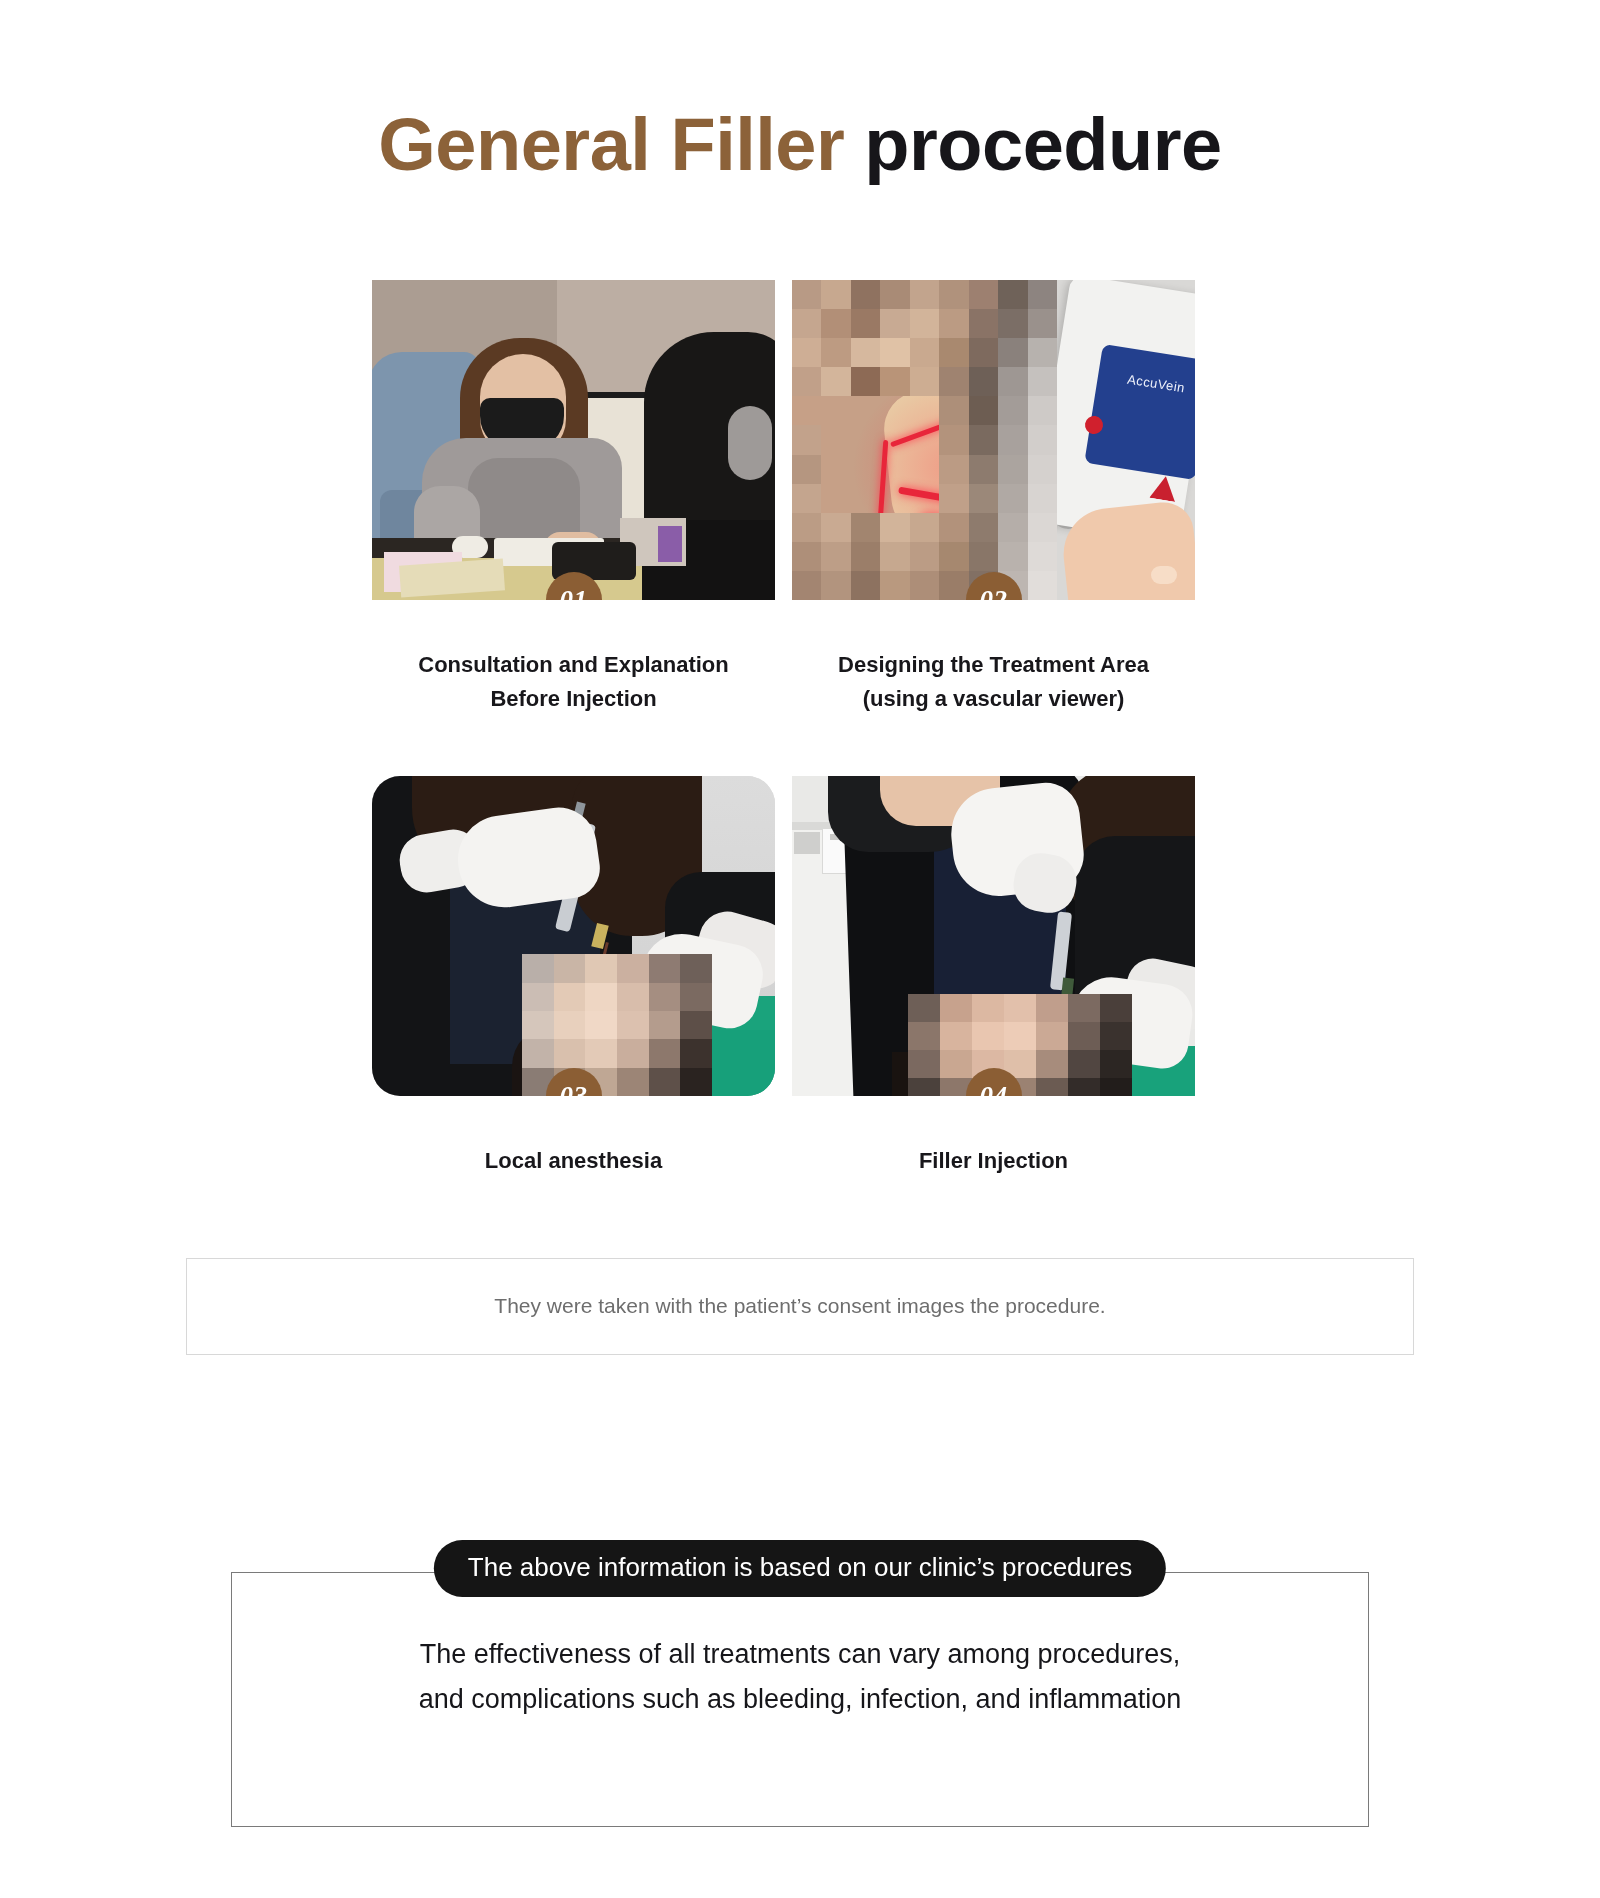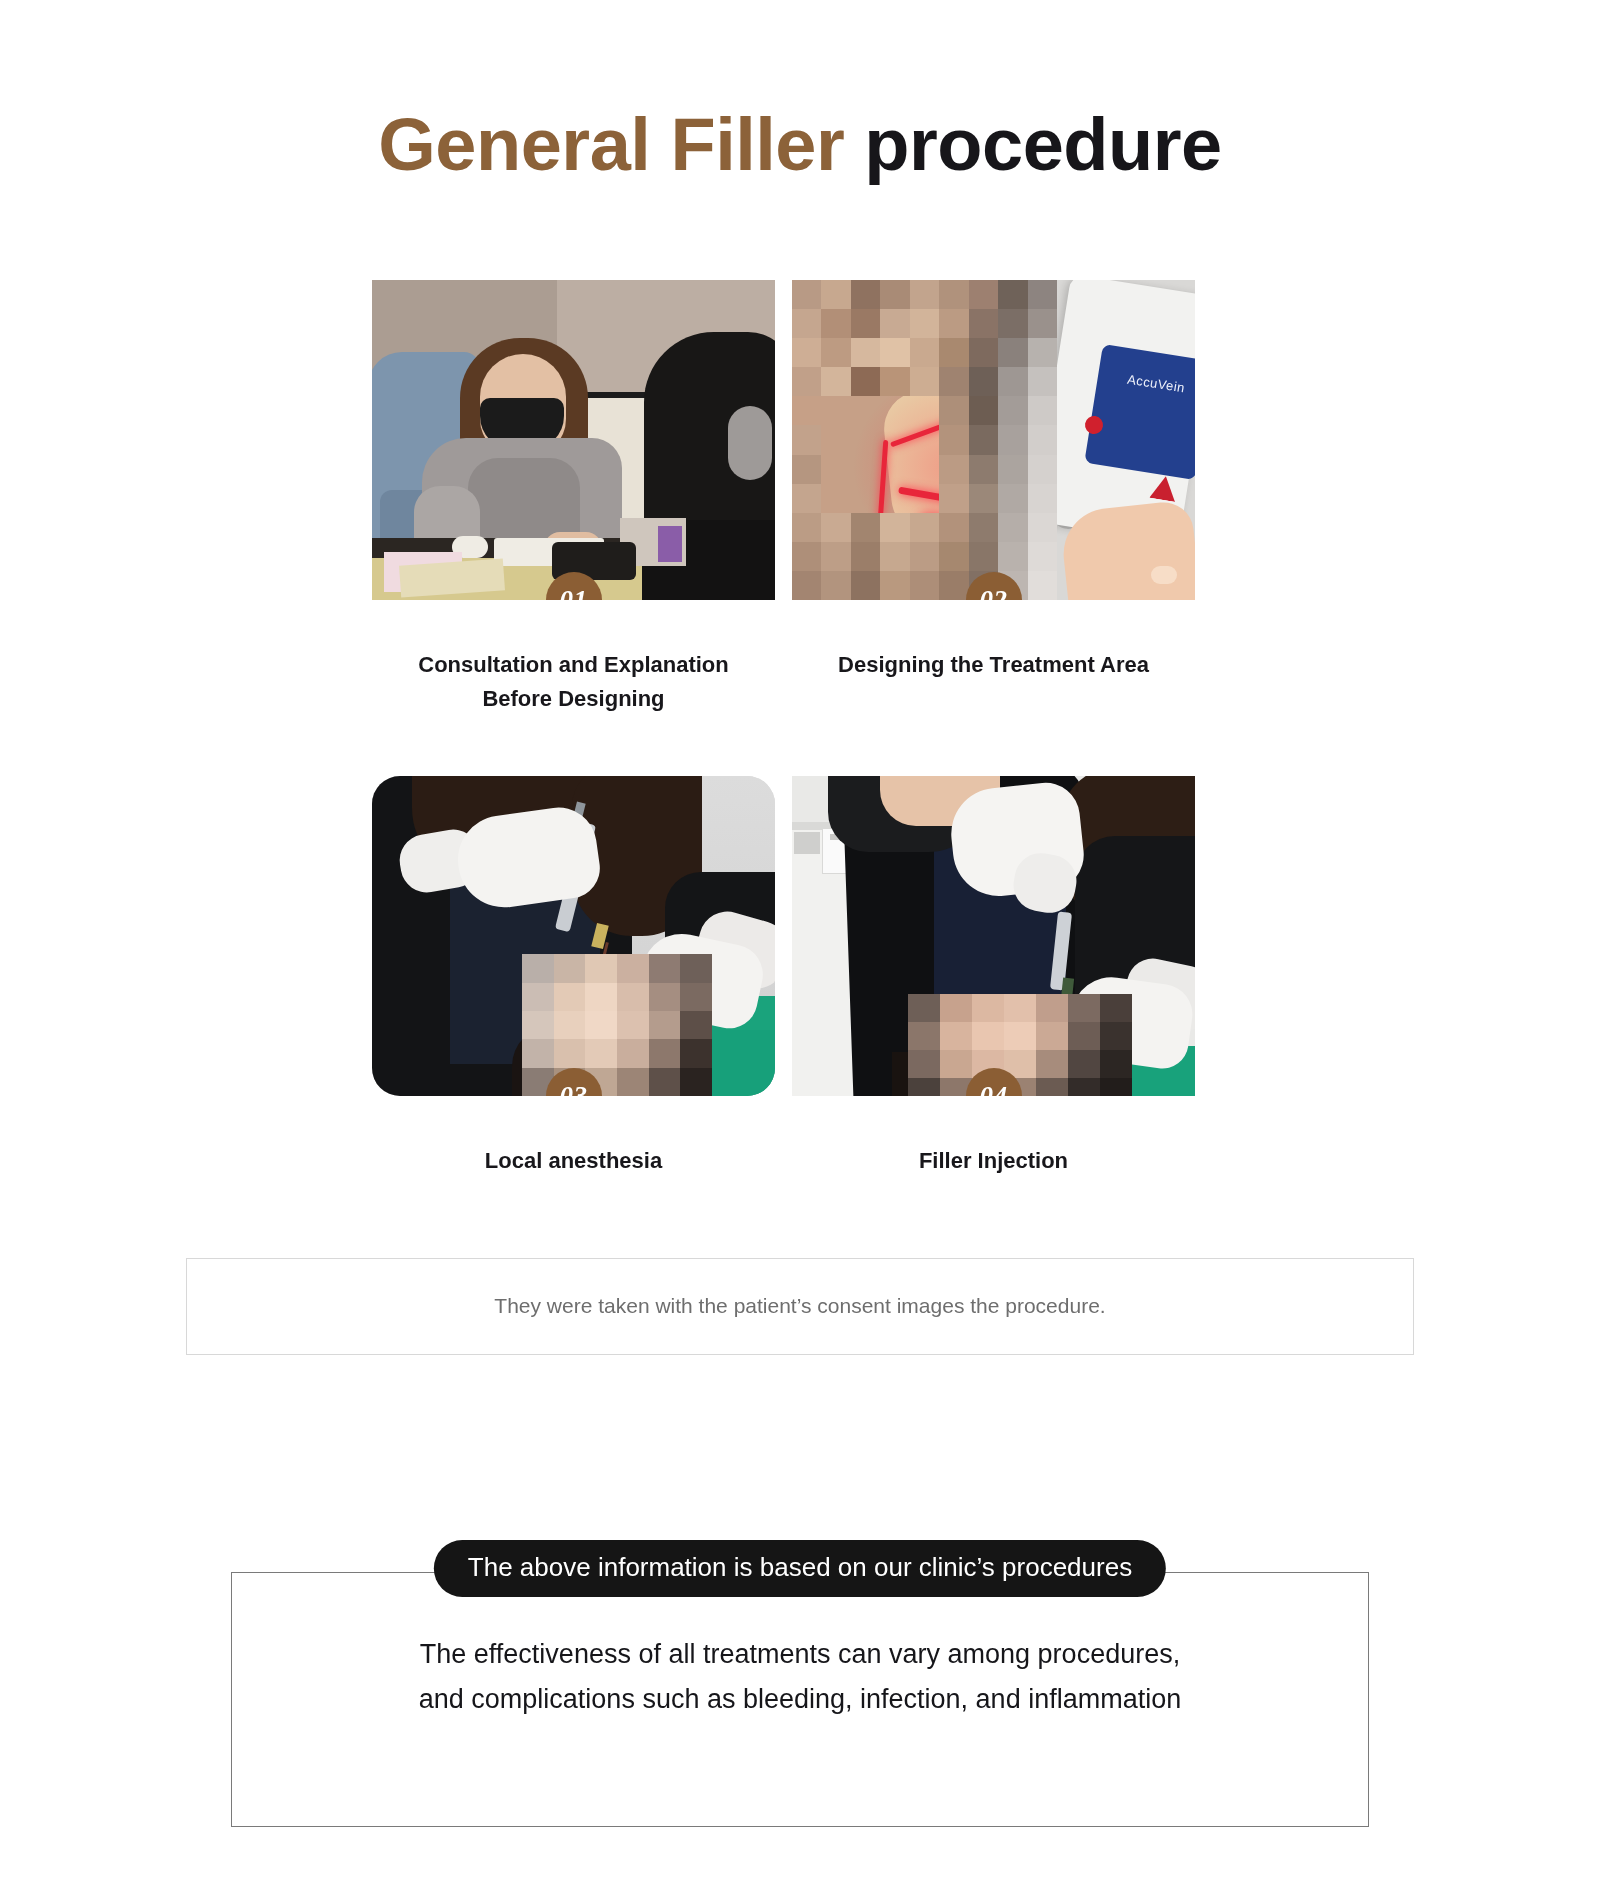--- a/index.html
+++ b/index.html
@@ -295,21 +295,21 @@
             <span class="keyboard"></span>
               <span class="mouse"></span>
               <span class="phone"></span>
             <span class="notepad"></span>
               <span class="paper"></span>
           </div>
           <div class="badge">01</div>
         </div>
         <div class="caption">
           <span>Consultation and Explanation</span>
-          <span class="l2">Before Designing</span>
+          <span class="l2">Before Injection</span>
         </div>
       </div>
 
       <div class="cell">
         <div class="photo p2">
           <div class="inner">
             <span class="skin"></span>
               <span class="bgR"></span>
             <span class="nose"></span>
             <span class="redglow"></span>
@@ -427,20 +427,21 @@
                 <i style="background:#9a7d68"></i>
                 <i style="background:#827064"></i>
                 <i style="background:#bdb6b1"></i>
                 <i style="background:#e1ddda"></i>
             </span>
           </div>
           <div class="badge">02</div>
         </div>
         <div class="caption">
           <span>Designing the Treatment Area</span>
+          <span class="l2">(using a vascular viewer)</span>
         </div>
       </div>
     </div>
 
     <div class="row row2">
 
       <div class="cell">
         <div class="photo p3">
           <div class="inner">
             <span class="bg"></span>

